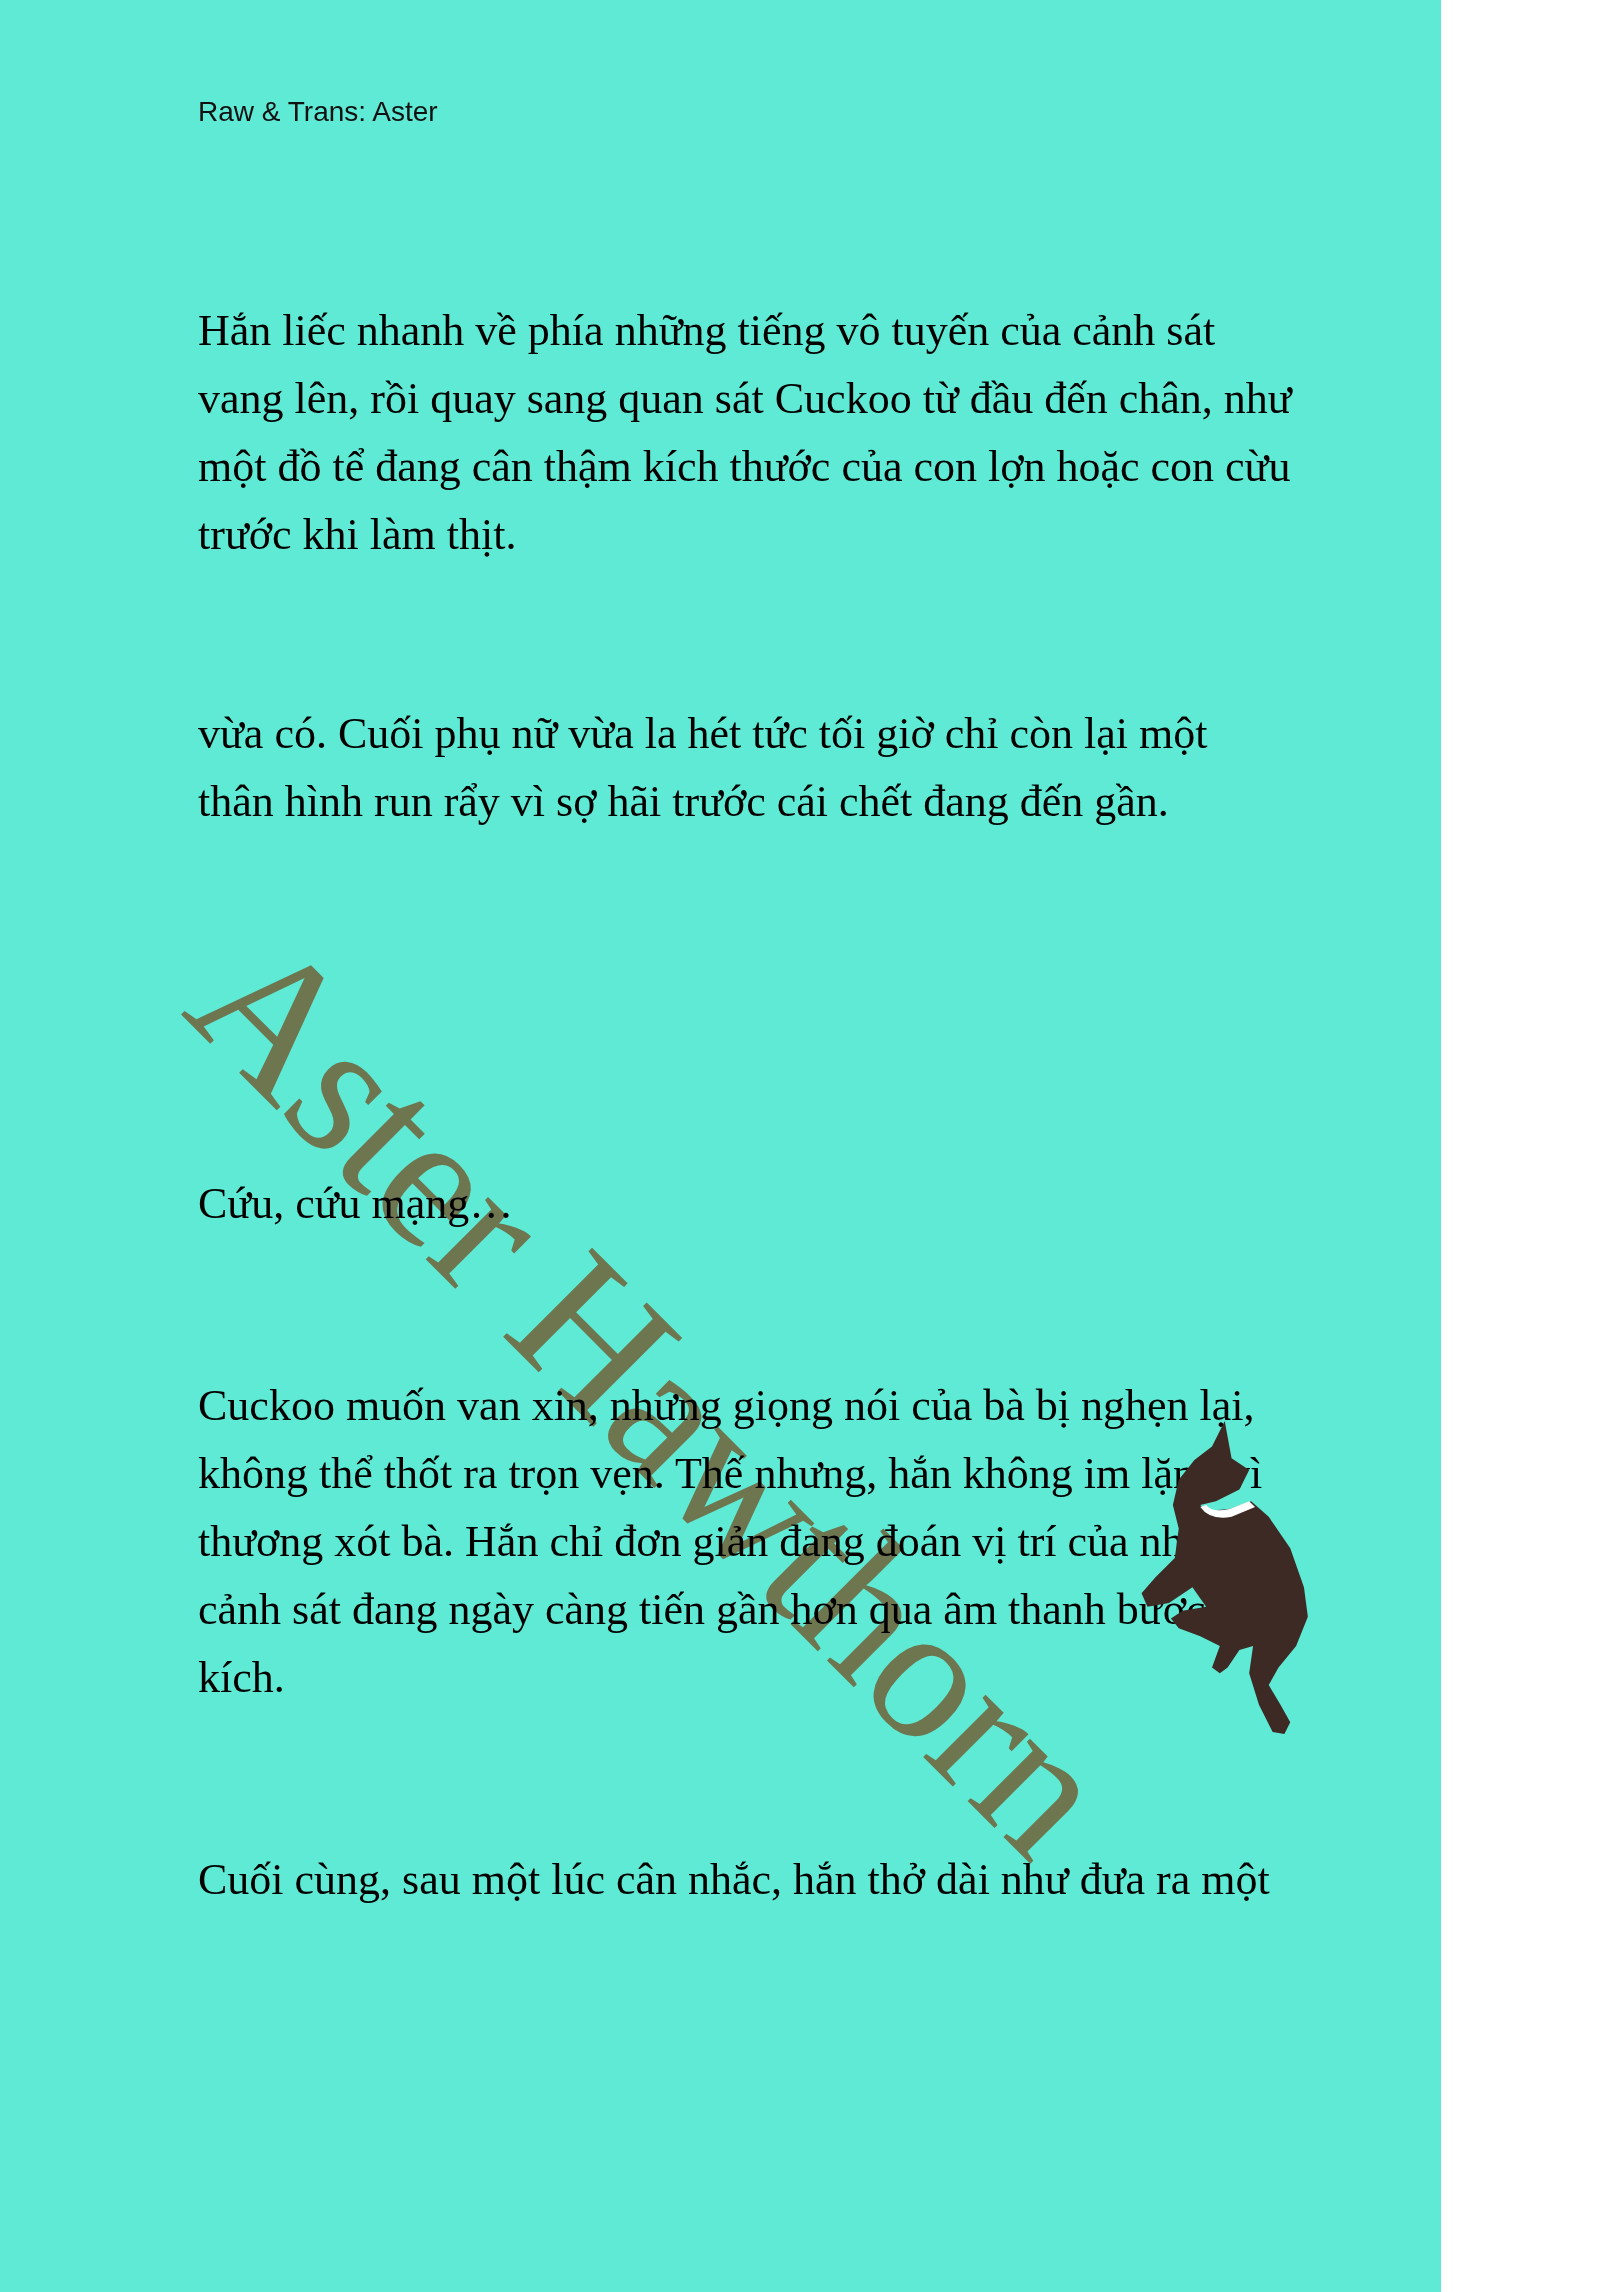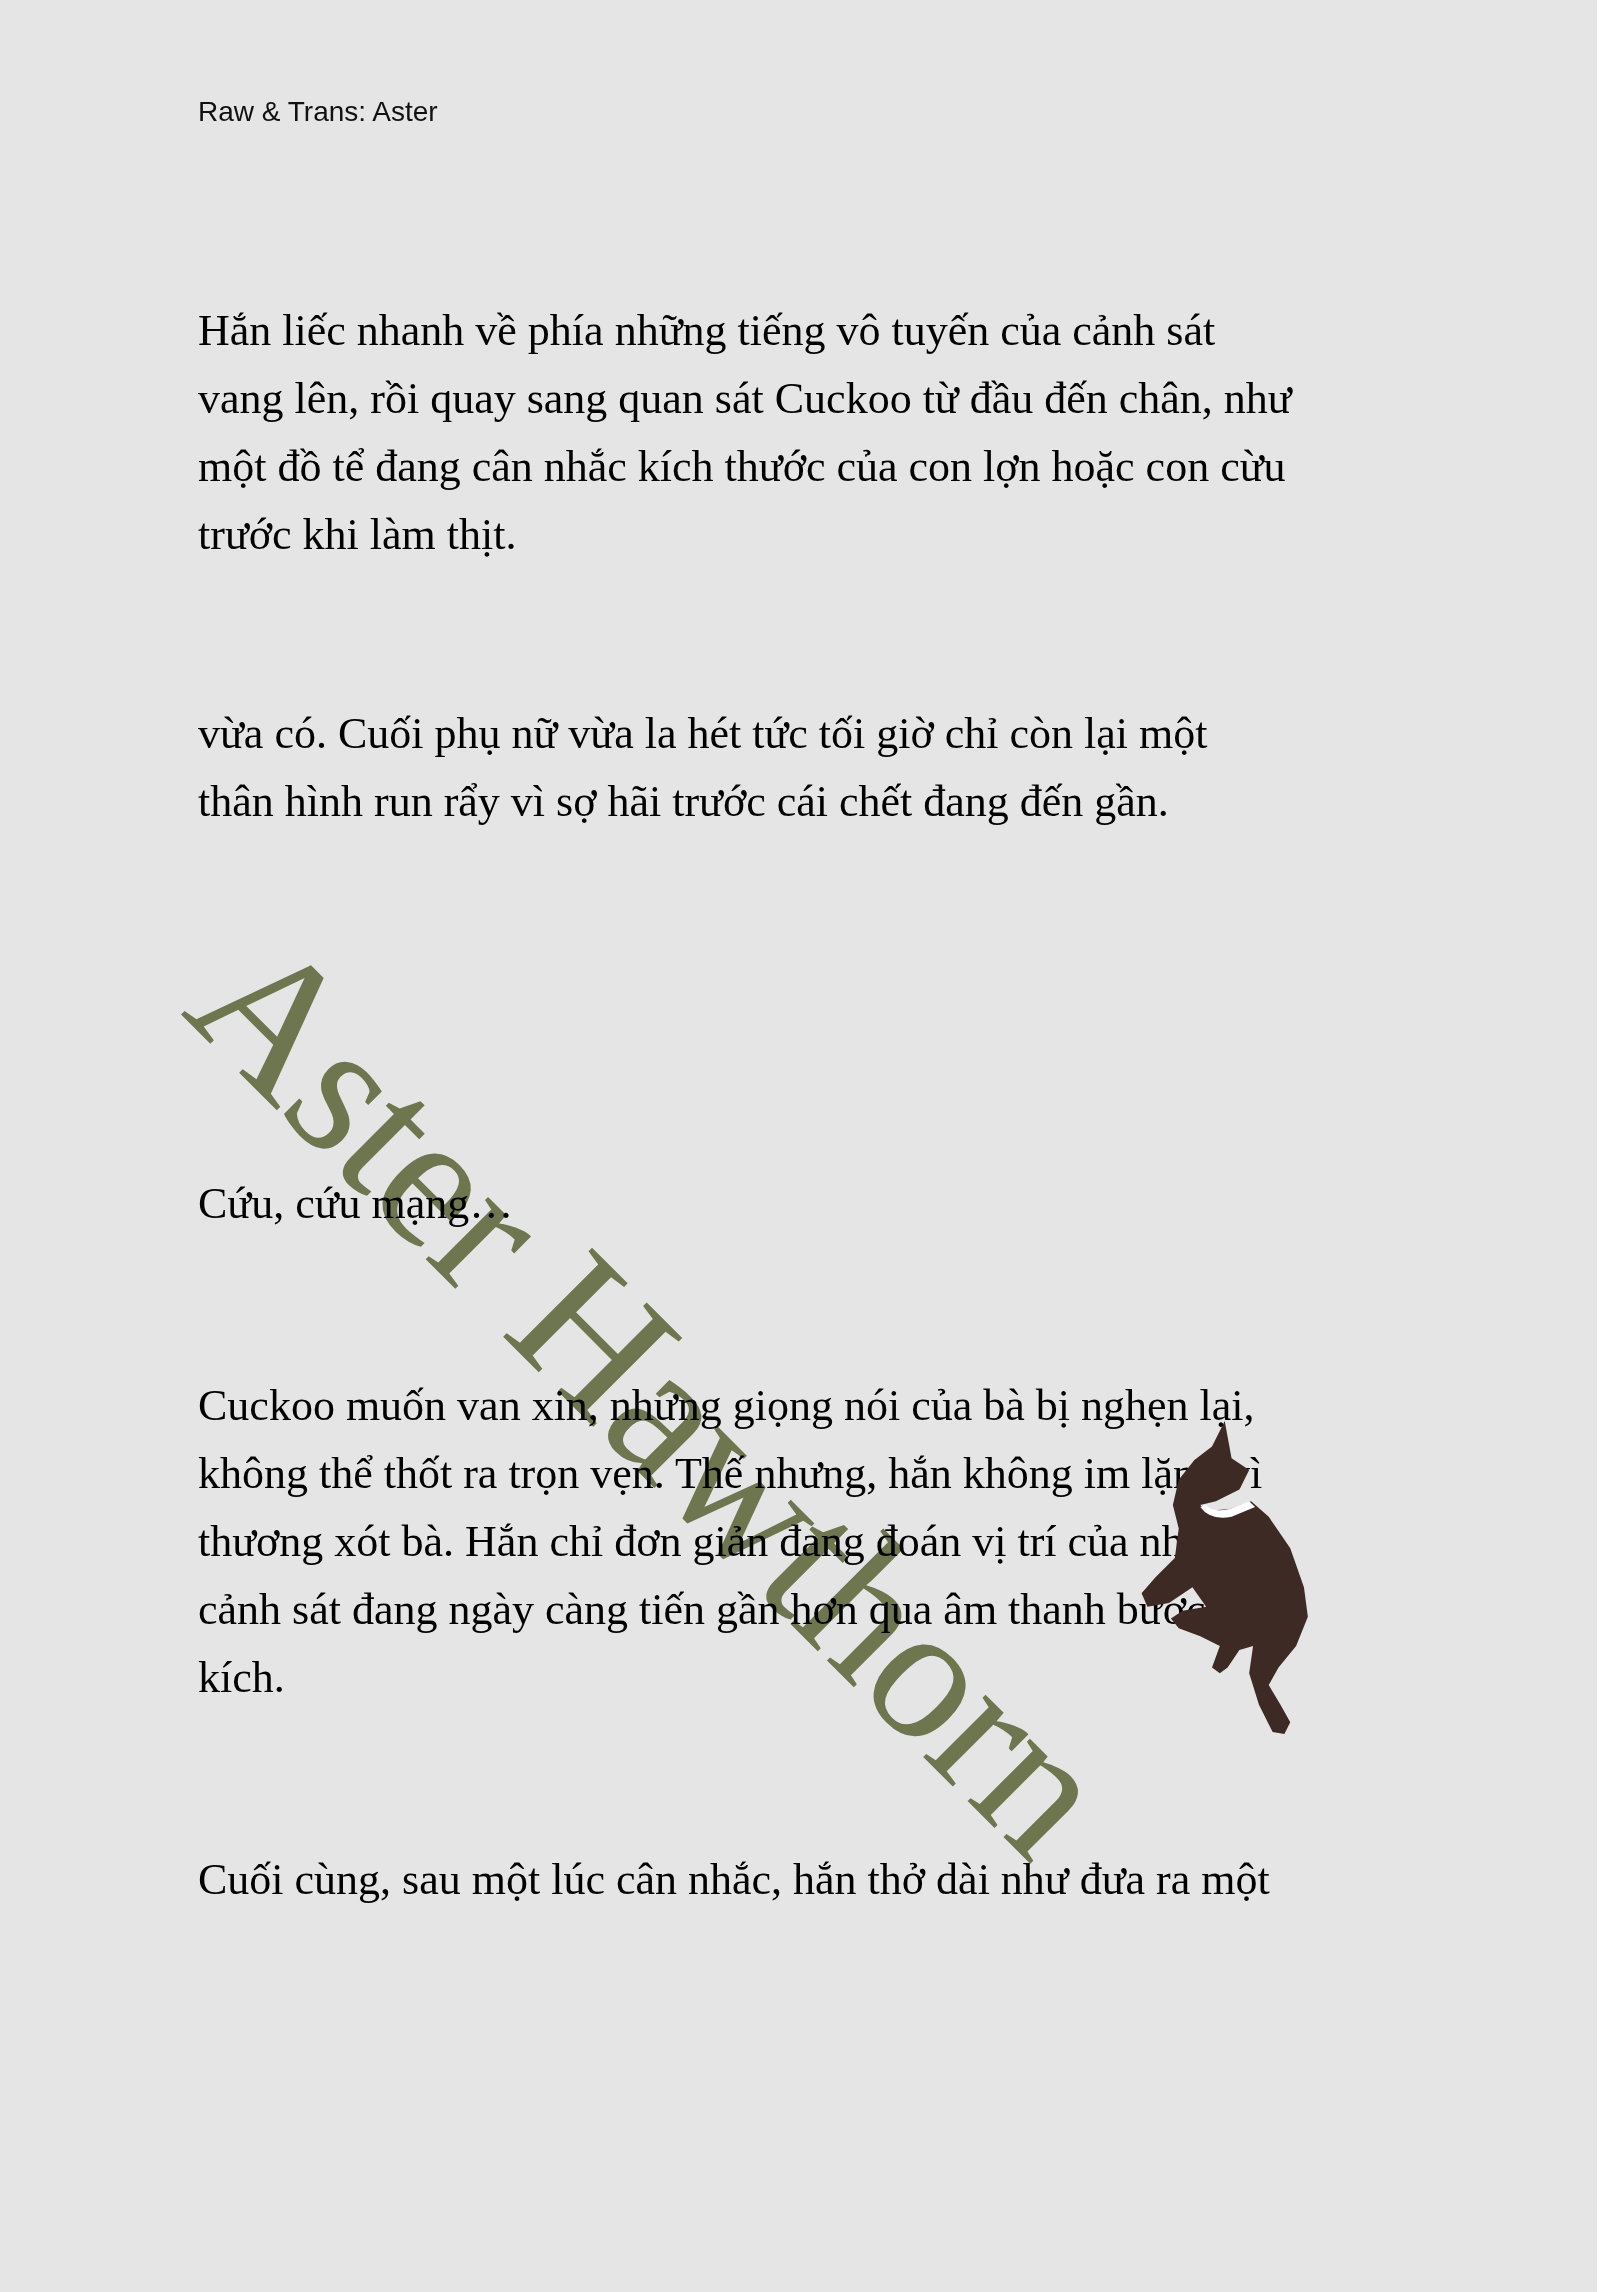--- a/index.html
+++ b/index.html
@@ -9,23 +9,23 @@
     }
     body {
       width: 1621px;
       height: 2293px;
       position: relative;
       overflow: hidden;
     }
     .page {
       position: absolute;
       left: 0; top: 0;
-      width: 1597px;
+      width: 1441px;
       height: 2293px;
-      background: #e5e5e5;
+      background: #5eead4;
     }
     .header-note {
       position: absolute;
       left: 198px;
       top: 98px;
       font-family: "Liberation Sans", sans-serif;
       font-size: 28px;
       color: #111111;
       line-height: 1;
       white-space: nowrap;
@@ -69,21 +69,21 @@
 </head>
 <body>
 
 <div class="page">
 
   <div class="header-note">Raw &amp; Trans: Aster</div>
 
   <div class="para" style="top:297px;">
     <span class="line">Hắn liếc nhanh về phía những tiếng vô tuyến của cảnh sát</span>
     <span class="line">vang lên, rồi quay sang quan sát Cuckoo từ đầu đến chân, như</span>
-    <span class="line">một đồ tể đang cân nhắc kích thước của con lợn hoặc con cừu</span>
+    <span class="line">một đồ tể đang cân thậm kích thước của con lợn hoặc con cừu</span>
     <span class="line">trước khi làm thịt.</span>
   </div>
 
   <div class="para" style="top:700px;">
     <span class="line">vừa có. Cuối phụ nữ vừa la hét tức tối giờ chỉ còn lại một</span>
     <span class="line">thân hình run rẩy vì sợ hãi trước cái chết đang đến gần.</span>
   </div>
 
   <div class="para" style="top:1170px;">
     <span class="line">Cứu, cứu mạng…</span>

